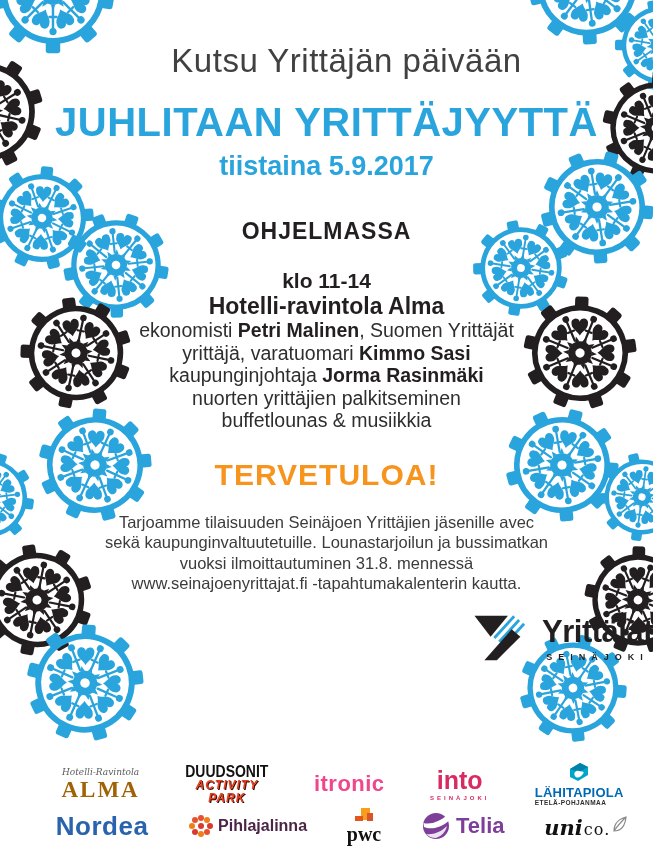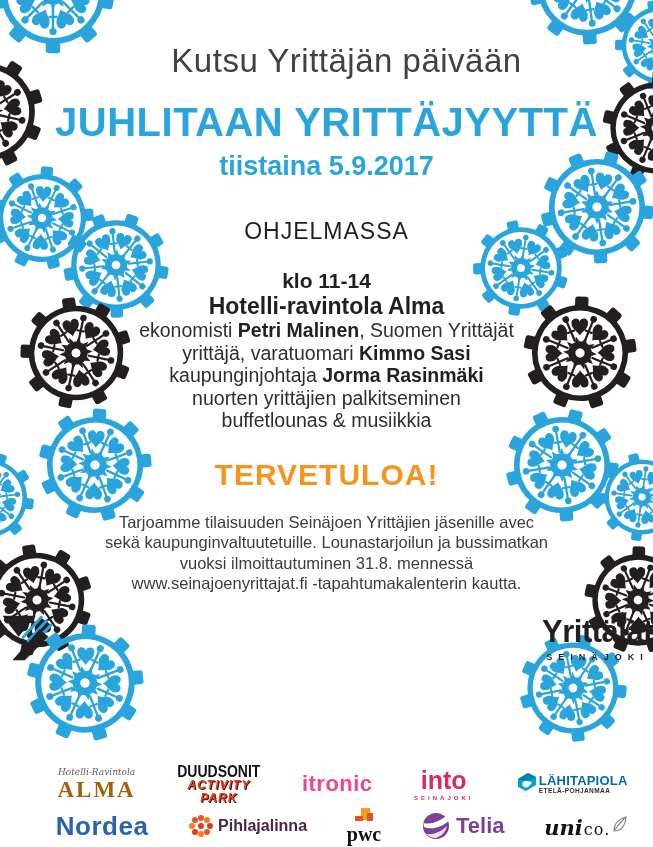--- a/index.html
+++ b/index.html
@@ -8,33 +8,33 @@
   .poster{position:absolute;inset:0;width:653px;height:847px;overflow:hidden;background:#fff;}
 
   
   #ornaments .orn{position:absolute;display:block;}
   .content{position:absolute;inset:0;z-index:2;text-align:center;color:#2e2e30;}
 
   .kicker{margin-top:42px;font-size:33px;font-weight:400;color:#414042;letter-spacing:0.5px;padding-left:40px;}
   .title{margin-top:20px;font-size:40px;font-weight:700;color:var(--blue);letter-spacing:0.5px;}
   .date{margin-top:6px;font-size:27px;font-weight:700;color:var(--blue);}
 
-  .section-heading{margin-top:36px;font-size:23px;font-weight:400;color:#231f20;letter-spacing:1px;}
+  .section-heading{margin-top:36px;font-size:23px;font-weight:700;color:#231f20;letter-spacing:1px;}
 
   .session{margin-top:24px;}
   .session .time{font-size:21px;font-weight:700;color:#231f20;line-height:24px;}
   .session .place{font-size:23px;font-weight:700;color:#231f20;line-height:26px;}
   .session .line{font-size:19.5px;line-height:22.5px;color:#2e2e30;}
   .session .line b{font-weight:700;color:#231f20;}
 
   .welcome{margin-top:26px;font-size:30px;font-weight:800;color:var(--orange);letter-spacing:1px;}
 
   .info{margin-top:20px;font-size:16.5px;line-height:20.5px;color:#3c3c3e;}
 
-  .org-logo{margin-top:18px;display:flex;align-items:center;justify-content:space-between;gap:8px;}
+  .org-logo{margin-top:18px;display:flex;align-items:center;justify-content:flex-end;gap:8px;}
   .org-logo .mark{width:62px;height:52px;}
   .org-name{font-size:31px;font-weight:800;color:#231f20;letter-spacing:-0.5px;}
   .org-sub{font-size:9px;font-weight:700;letter-spacing:6px;color:#231f20;margin-top:2px;}
 
   
   .logo-row{position:absolute;left:16px;width:653px;display:flex;align-items:center;
             justify-content:space-evenly;z-index:3;}
   #row1{top:760px;height:48px;}
   #row2{top:806px;height:40px;}
   .logo{display:flex;flex-direction:column;align-items:center;justify-content:center;line-height:1;}
@@ -45,21 +45,21 @@
 
   .duud-top{font-size:14px;font-weight:900;color:#111;letter-spacing:0px;transform:scaleY(1.15);}
   .duud-red{font-size:12px;font-weight:900;font-style:italic;color:#e8401f;
             text-shadow:1px 1px 0 #3a0d06;letter-spacing:1px;margin-top:1px;}
 
   .itronic{font-size:22px;font-weight:800;color:#f0468c;letter-spacing:0.5px;}
 
   .into-main{font-size:25px;font-weight:900;color:#d92b63;}
   .into-sub{font-size:6px;font-weight:700;letter-spacing:3px;color:#d92b63;margin-top:2px;}
 
-  .lahi{flex-direction:row;}
+  .lahi{flex-direction:column;}
   .lahi-text{display:flex;flex-direction:column;align-items:flex-start;}
   .lahi-main{font-size:13px;font-weight:800;color:#0069b4;letter-spacing:0.2px;}
   .lahi-sub{font-size:6.5px;font-weight:700;color:#2f2f31;letter-spacing:0.4px;margin-top:1px;}
 
   .nordea{font-size:26px;font-weight:700;color:#2a63ad;letter-spacing:0.5px;}
 
   .pihla{flex-direction:row;gap:4px;}
   .pihla-text{font-size:16px;font-weight:800;color:#4b2545;}
 
   .pwc{align-items:flex-start;}

